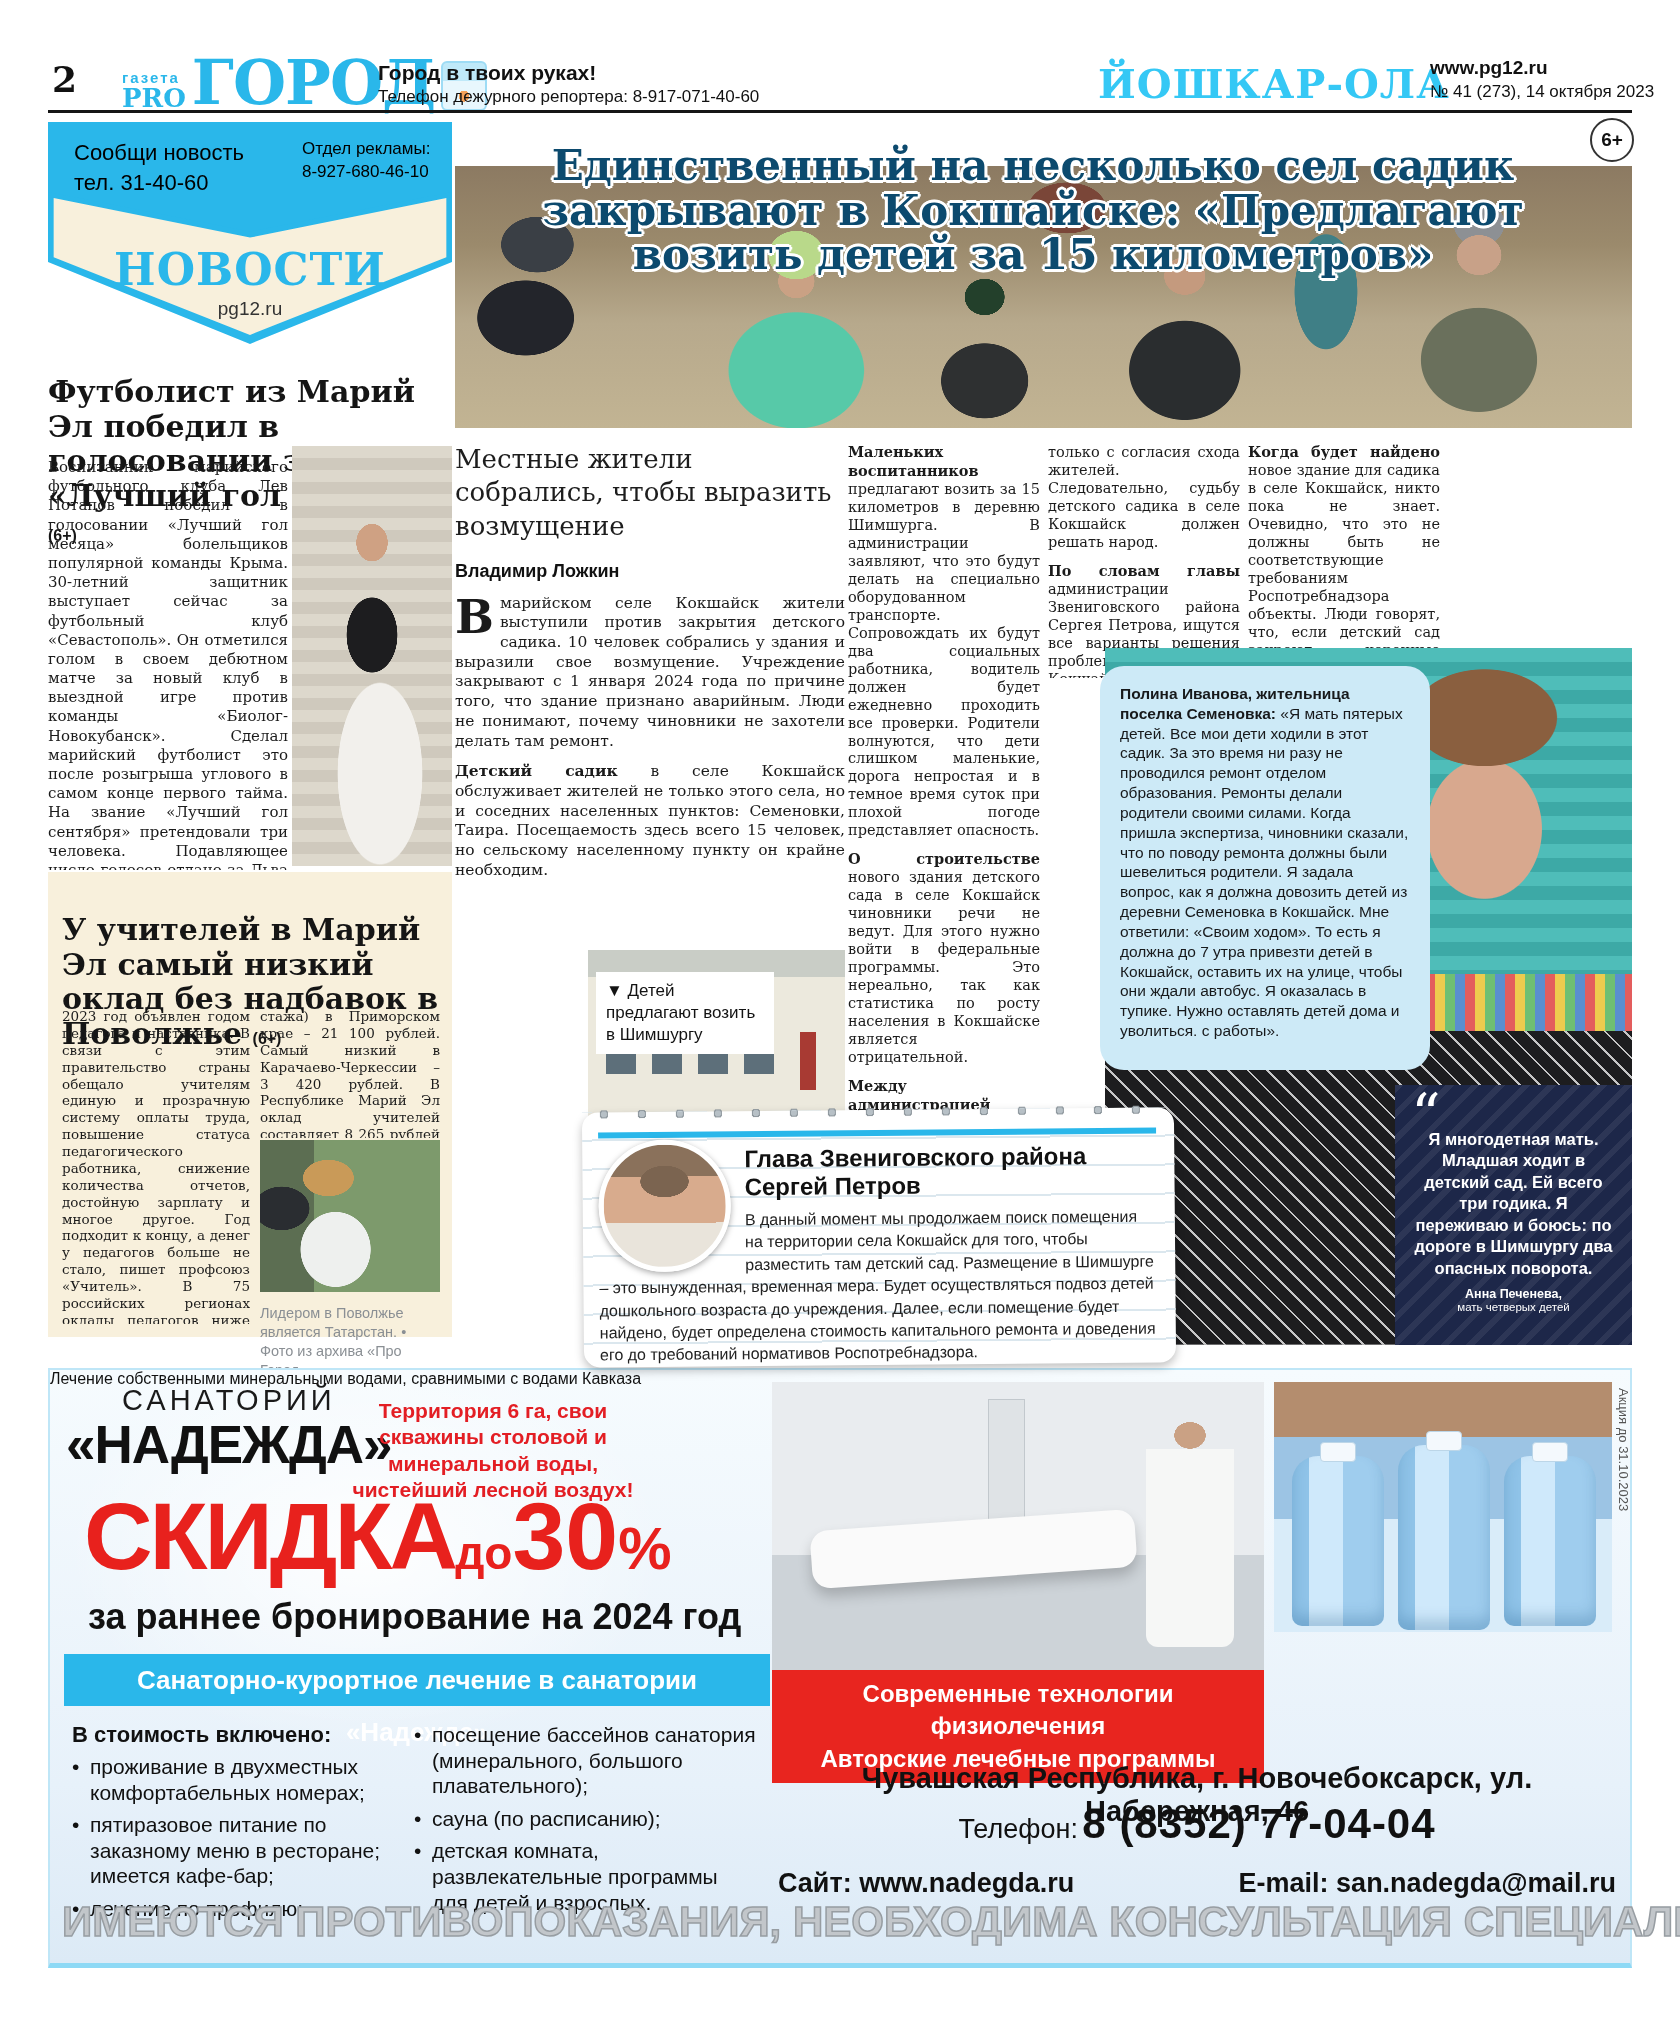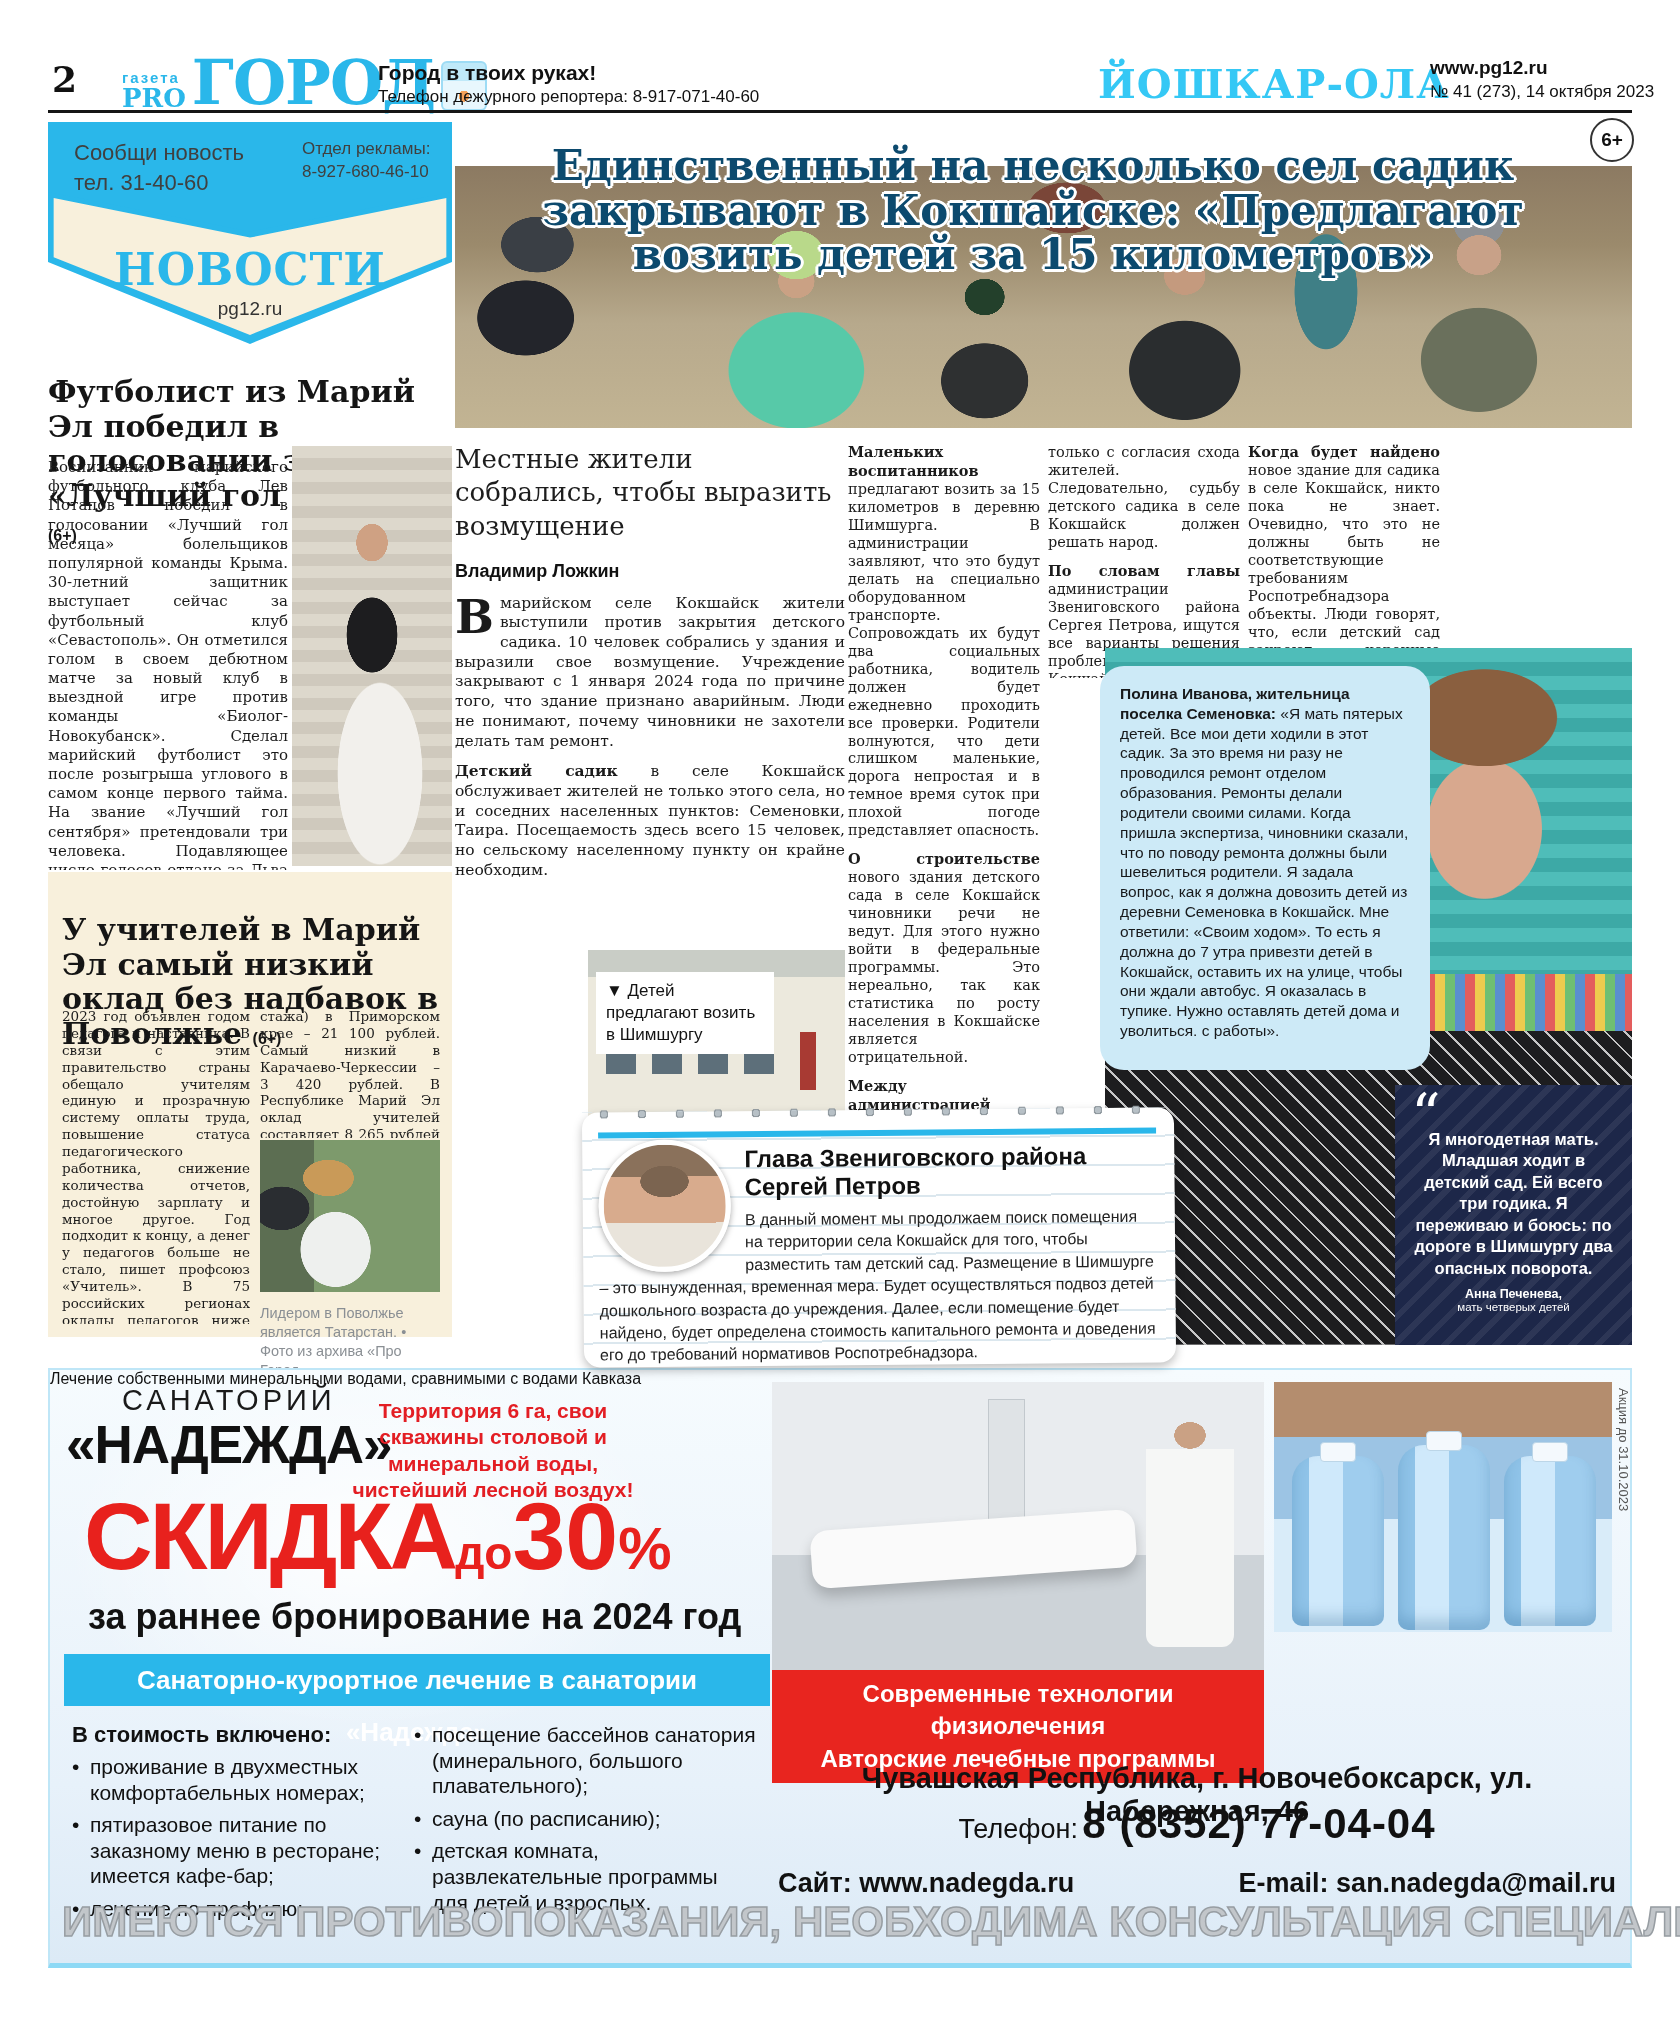--- a/index.html
+++ b/index.html
@@ -21,21 +21,21 @@
   .tagline{left:378px;top:60px;line-height:1.25;}
   .tagline b{font-size:21px;}
   .tagline span{font-size:17px;display:block;}
   .edition{left:1098px;top:60px;font-family:"DejaVu Serif",serif;font-size:40px;font-weight:bold;color:#35c8f5;letter-spacing:1px;}
   .issue{left:1398px;top:56px;line-height:1.3;margin-left:32px;}
   .issue b{font-size:19px;display:block;}
   .issue span{font-size:17px;display:block;}
   .head-rule{left:48px;top:110px;width:1584px;height:3px;background:#151515;}
 
   
-  .newsbox{left:48px;top:122px;width:404px;height:128px;background:#2ab7ea;color:#404040;}
+  .newsbox{left:48px;top:122px;width:404px;height:128px;background:#2ab7ea;color:#000000;}
   .nb-left{position:absolute;left:26px;top:16px;font-size:22px;line-height:1.35;}
   .nb-right{position:absolute;left:254px;top:16px;font-size:17px;line-height:1.35;}
   .chev{left:48px;top:192px;width:404px;height:152px;}
   .chev-outer{position:absolute;inset:0;background:#2ab7ea;
     clip-path:polygon(0 0,50% 26%,100% 0,100% 46%,50% 100%,0 46%);}
   .chev-inner{position:absolute;inset:0;background:#f8f0dc;
     clip-path:polygon(1.4% 4%,50% 30%,98.6% 4%,98.6% 43%,50% 94%,1.4% 43%);}
   .chev-title{position:absolute;left:0;right:0;top:52px;text-align:center;font-family:"DejaVu Serif",serif;font-weight:bold;font-size:44px;color:#2ab7ea;letter-spacing:1px;}
   .chev-site{position:absolute;left:0;right:0;top:106px;text-align:center;font-size:19px;color:#333;}
 

